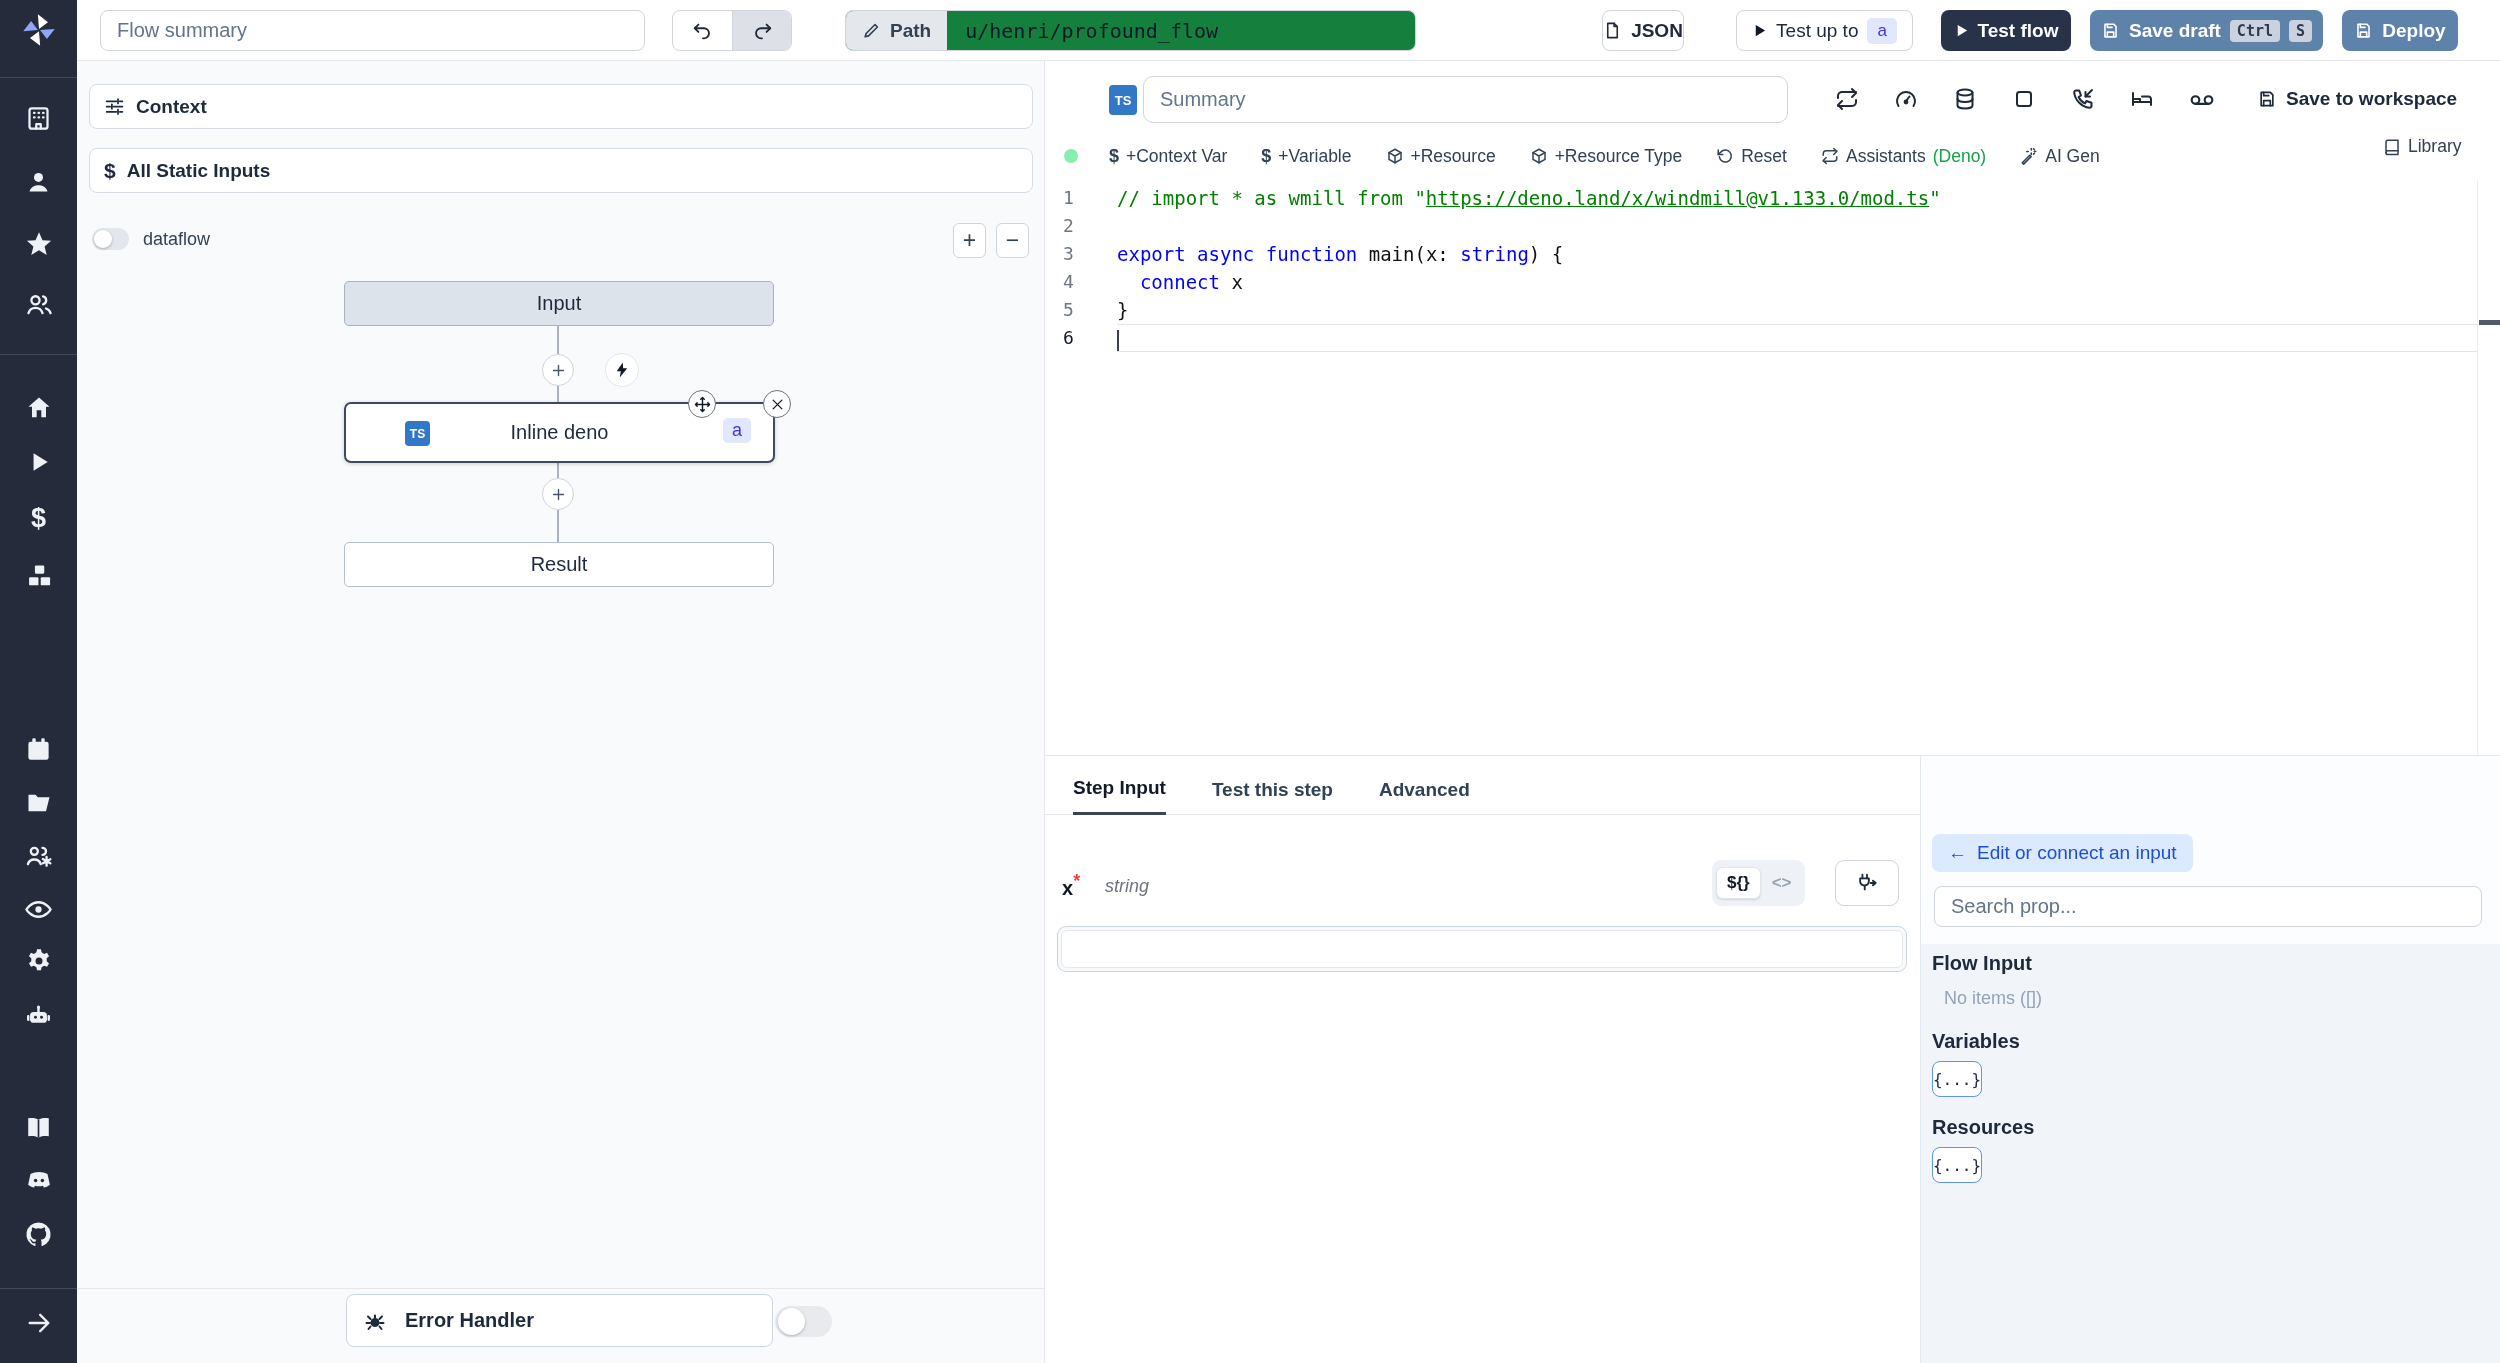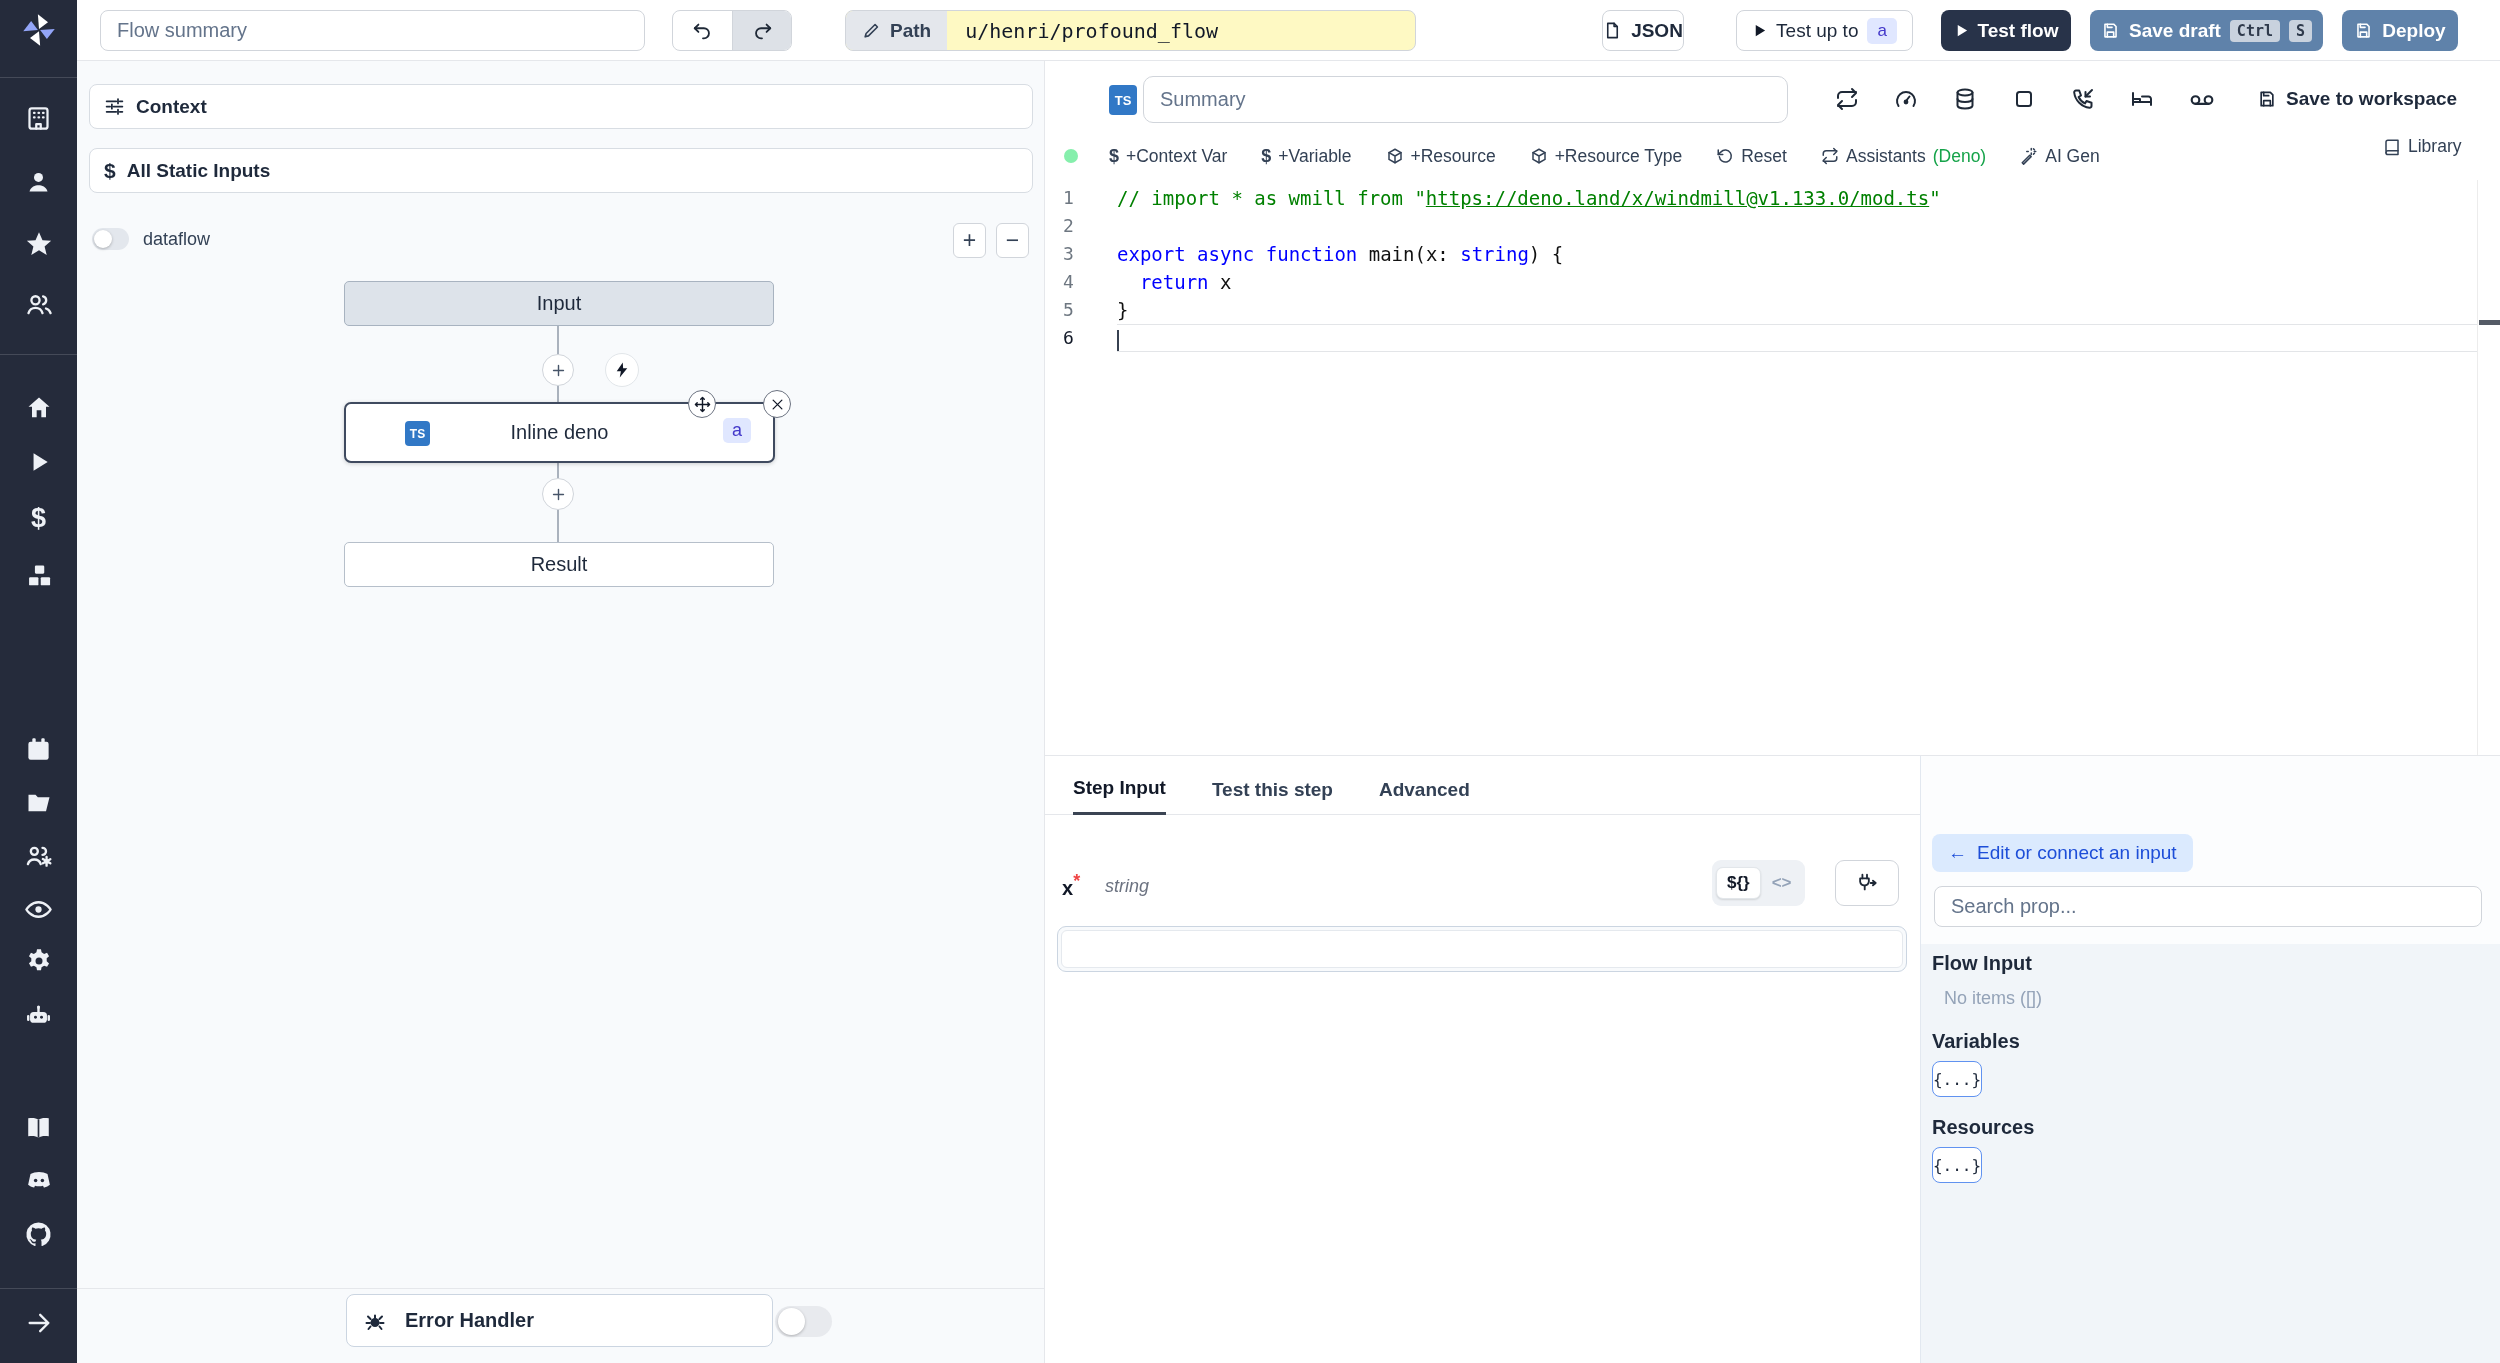--- a/index.html
+++ b/index.html
@@ -16,21 +16,21 @@
 
   
   #topbar { left:77px; top:0; width:2423px; height:61px; background:#fff; border-bottom:1px solid #e5e7eb; }
   .tb-input { position:absolute; top:10px; height:41px; border:1px solid #d1d5db; border-radius:8px; font-size:20px; padding:0 16px; color:#111827; outline:none; font-family:"Liberation Sans",sans-serif; }
   .tb-input::placeholder { color:#64748b; }
   .btn { display:flex; align-items:center; justify-content:center; gap:9px; border-radius:8px; font-size:19px; cursor:pointer; }
   .btn-outline { background:#fff; border:1px solid #d1d5db; color:#1e293b; }
   #undo-group { left:595px; top:10px; height:41px; display:flex; border:1px solid #d1d5db; border-radius:8px; overflow:hidden; }
   #undo-group .half { width:59px; display:flex; align-items:center; justify-content:center; color:#1f2937; cursor:pointer; }
   #undo-group .half.redo { background:#dde1e7; border-left:1px solid #d1d5db; }
-  #path-group { left:768px; top:10px; height:41px; width:571px; display:flex; border:1px solid #d1d5db; border-radius:8px; overflow:hidden; background:#fef9c3; }
+  #path-group { left:768px; top:10px; height:41px; width:571px; display:flex; border:1px solid #d1d5db; border-radius:8px; overflow:hidden; background:#15803d; }
   #path-label { background:#e4e7ec; display:flex; align-items:center; gap:9px; padding:0 16px; font-weight:700; color:#334155; font-size:19px; }
   #path-value { display:flex; align-items:center; padding:0 18px; font-family:"DejaVu Sans Mono",monospace; font-size:20px; color:#111827; }
   .badge-indigo { background:#e0e7ff; color:#4338ca; border-radius:5px; padding:3px 10px; font-size:17px; }
   .btn-dark { background:#283349; color:#fff; font-weight:600; }
   .btn-steel { background:#5f82aa; color:#fff; font-weight:600; }
   .kbd { background:#c9d2de; color:#2f3a4c; border-radius:4px; padding:2px 7px; font-size:15px; font-family:"DejaVu Sans Mono",monospace; }
 
   
   #flowpanel { left:77px; top:61px; width:968px; height:1302px; background:#f8fafc; border-right:1px solid #e5e7eb; }
   .panel-box { position:absolute; left:12px; width:944px; height:45px; background:#fff; border:1px solid #d8dde3; border-radius:8px; display:flex; align-items:center; gap:11px; padding:0 14px; font-size:19px; font-weight:600; color:#1e293b; cursor:pointer; }
@@ -498,21 +498,21 @@
         <div class="cl">
           <span class="gut">2</span>
           <span class="txt"></span>
         </div>
         <div class="cl">
           <span class="gut">3</span>
           <span class="txt"><span class="tok-kw">export</span><span class="tok-pl"> </span><span class="tok-kw">async</span><span class="tok-pl"> </span><span class="tok-kw">function</span><span class="tok-pl"> main(x: </span><span class="tok-kw">string</span><span class="tok-pl">) {</span></span>
         </div>
         <div class="cl">
           <span class="gut">4</span>
-          <span class="txt"><span class="tok-pl">  </span><span class="tok-kw">return</span><span class="tok-pl"> x</span></span>
+          <span class="txt"><span class="tok-pl">  </span><span class="tok-kw">connect</span><span class="tok-pl"> x</span></span>
         </div>
         <div class="cl">
           <span class="gut">5</span>
           <span class="txt"><span class="tok-pl">}</span></span>
         </div>
         <div class="cl cur">
           <span class="gut">6</span>
           <span class="txt"><span class="caret"></span></span>
         </div>
       </div>

